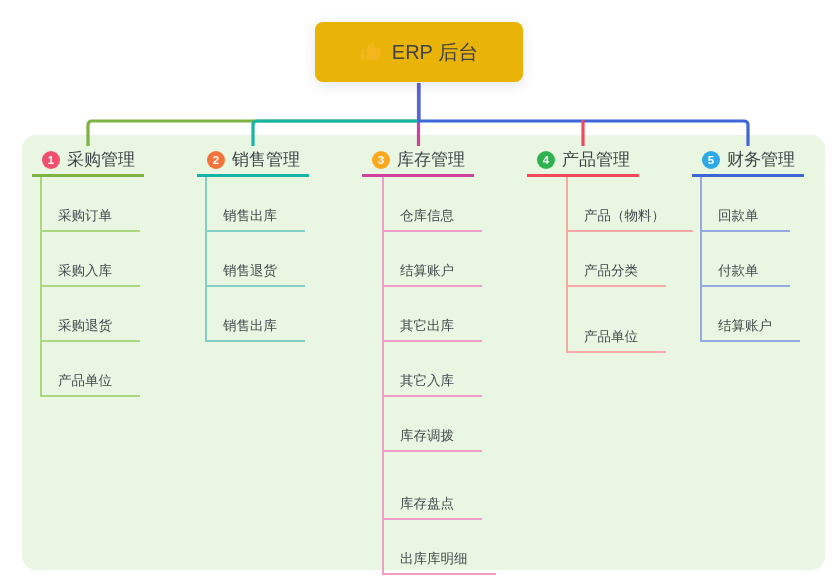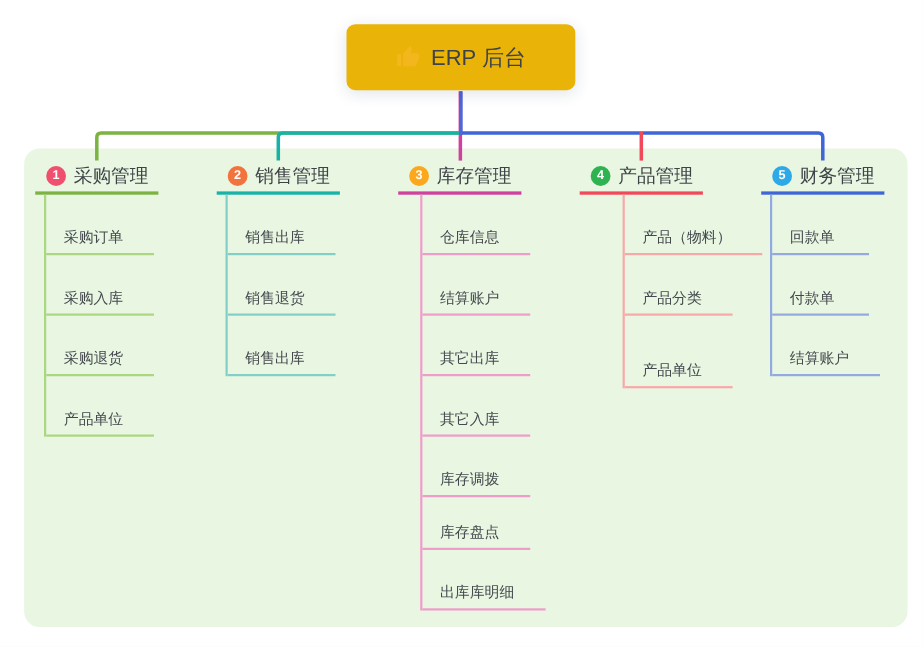--- a/index.html
+++ b/index.html
@@ -90,21 +90,21 @@
     <div class="branch-head" style="left: 362px; top: 145px; border-bottom-color: rgb(208, 64, 159);">
       <span class="badge" style="background: rgb(251, 168, 28);">3</span>
       <span class="branch-label">库存管理</span>
     </div>
     <div class="children" style="left: 382px; top: 177px; border-left-color: rgb(240, 156, 203);">
       <div class="child-item" style="border-bottom-color: rgb(240, 156, 203); height: 55px;">仓库信息</div>
       <div class="child-item" style="border-bottom-color: rgb(240, 156, 203); height: 55px;">结算账户</div>
       <div class="child-item" style="border-bottom-color: rgb(240, 156, 203); height: 55px;">其它出库</div>
       <div class="child-item" style="border-bottom-color: rgb(240, 156, 203); height: 55px;">其它入库</div>
       <div class="child-item" style="border-bottom-color: rgb(240, 156, 203); height: 55px;">库存调拨</div>
-      <div class="child-item" style="border-bottom-color: rgb(240, 156, 203); height: 48px;">库存盘点</div>
+      <div class="child-item" style="border-bottom-color: rgb(240, 156, 203); height: 68px;">库存盘点</div>
       <div class="child-item" style="border-bottom-color: rgb(240, 156, 203); height: 55px;">出库库明细</div>
     </div>
     <div class="branch-head" style="left: 527px; top: 145px; border-bottom-color: rgb(242, 73, 90);">
       <span class="badge" style="background: rgb(46, 179, 80);">4</span>
       <span class="branch-label">产品管理</span>
     </div>
     <div class="children" style="left: 566px; top: 177px; border-left-color: rgb(249, 168, 168);">
       <div class="child-item" style="border-bottom-color: rgb(249, 168, 168); height: 55px;">产品（物料）</div>
       <div class="child-item" style="border-bottom-color: rgb(249, 168, 168); height: 55px;">产品分类</div>
       <div class="child-item" style="border-bottom-color: rgb(249, 168, 168); height: 66px;">产品单位</div>

